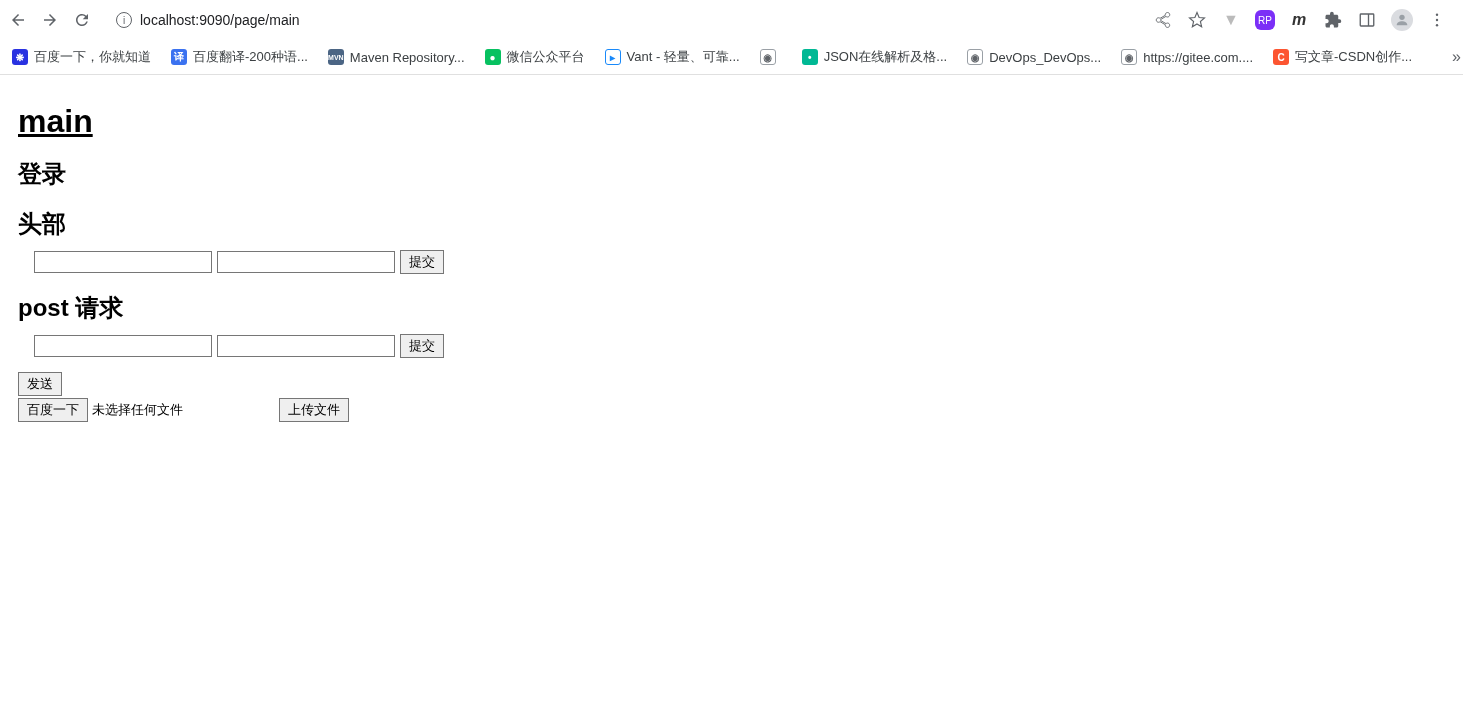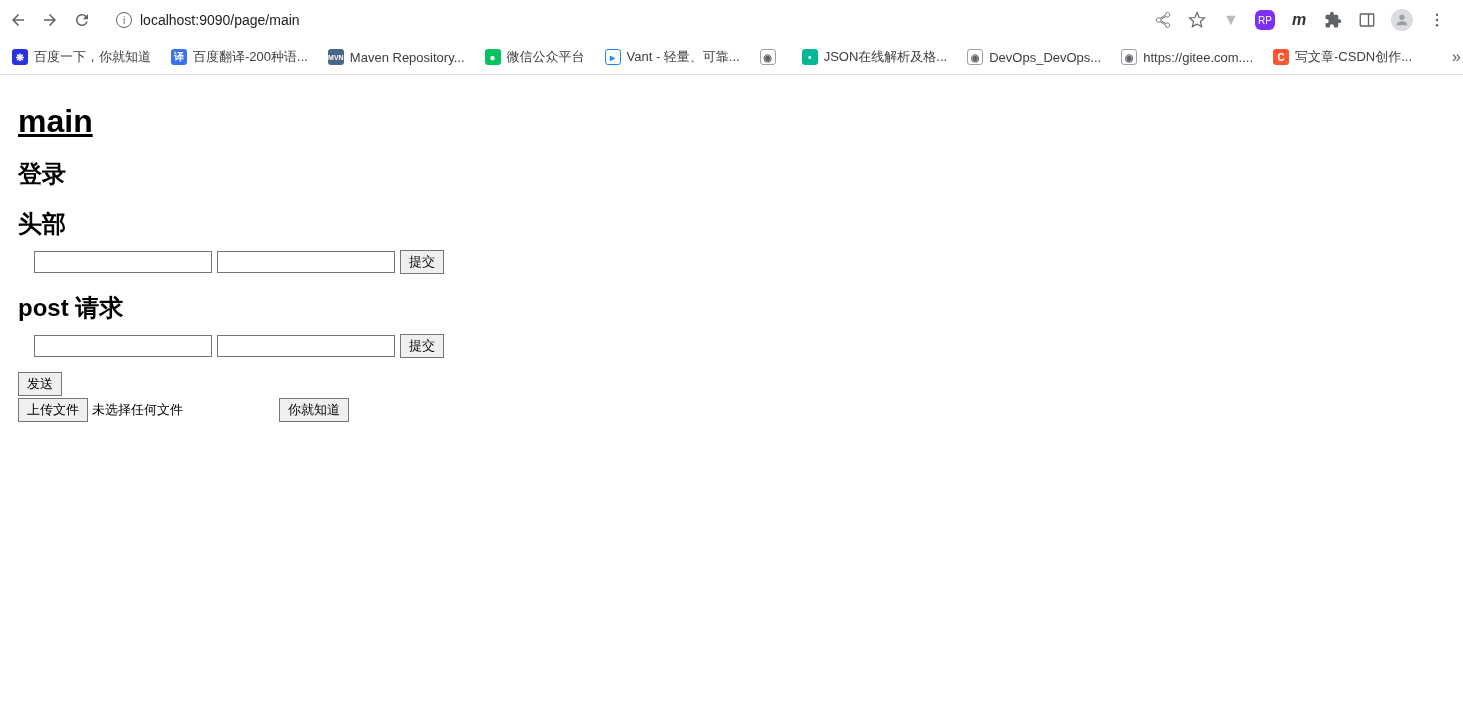--- a/index.html
+++ b/index.html
@@ -284,17 +284,17 @@
     <input class="text-input" type="text" style="">
     <input class="text-input" type="text" style="">
     <button class="btn">提交</button>
   </div>
 
   <div style="margin-top:14px">
     <button class="btn">发送</button>
   </div>
 
   <div class="file-row">
-    <button class="btn">上传文件</button>
+    <button class="btn">百度一下</button>
     <span class="file-nosel">未选择任何文件</span>
-    <button class="btn upload-btn">你就知道</button>
+    <button class="btn upload-btn">上传文件</button>
   </div>
 </div>
 
 </body></html>

